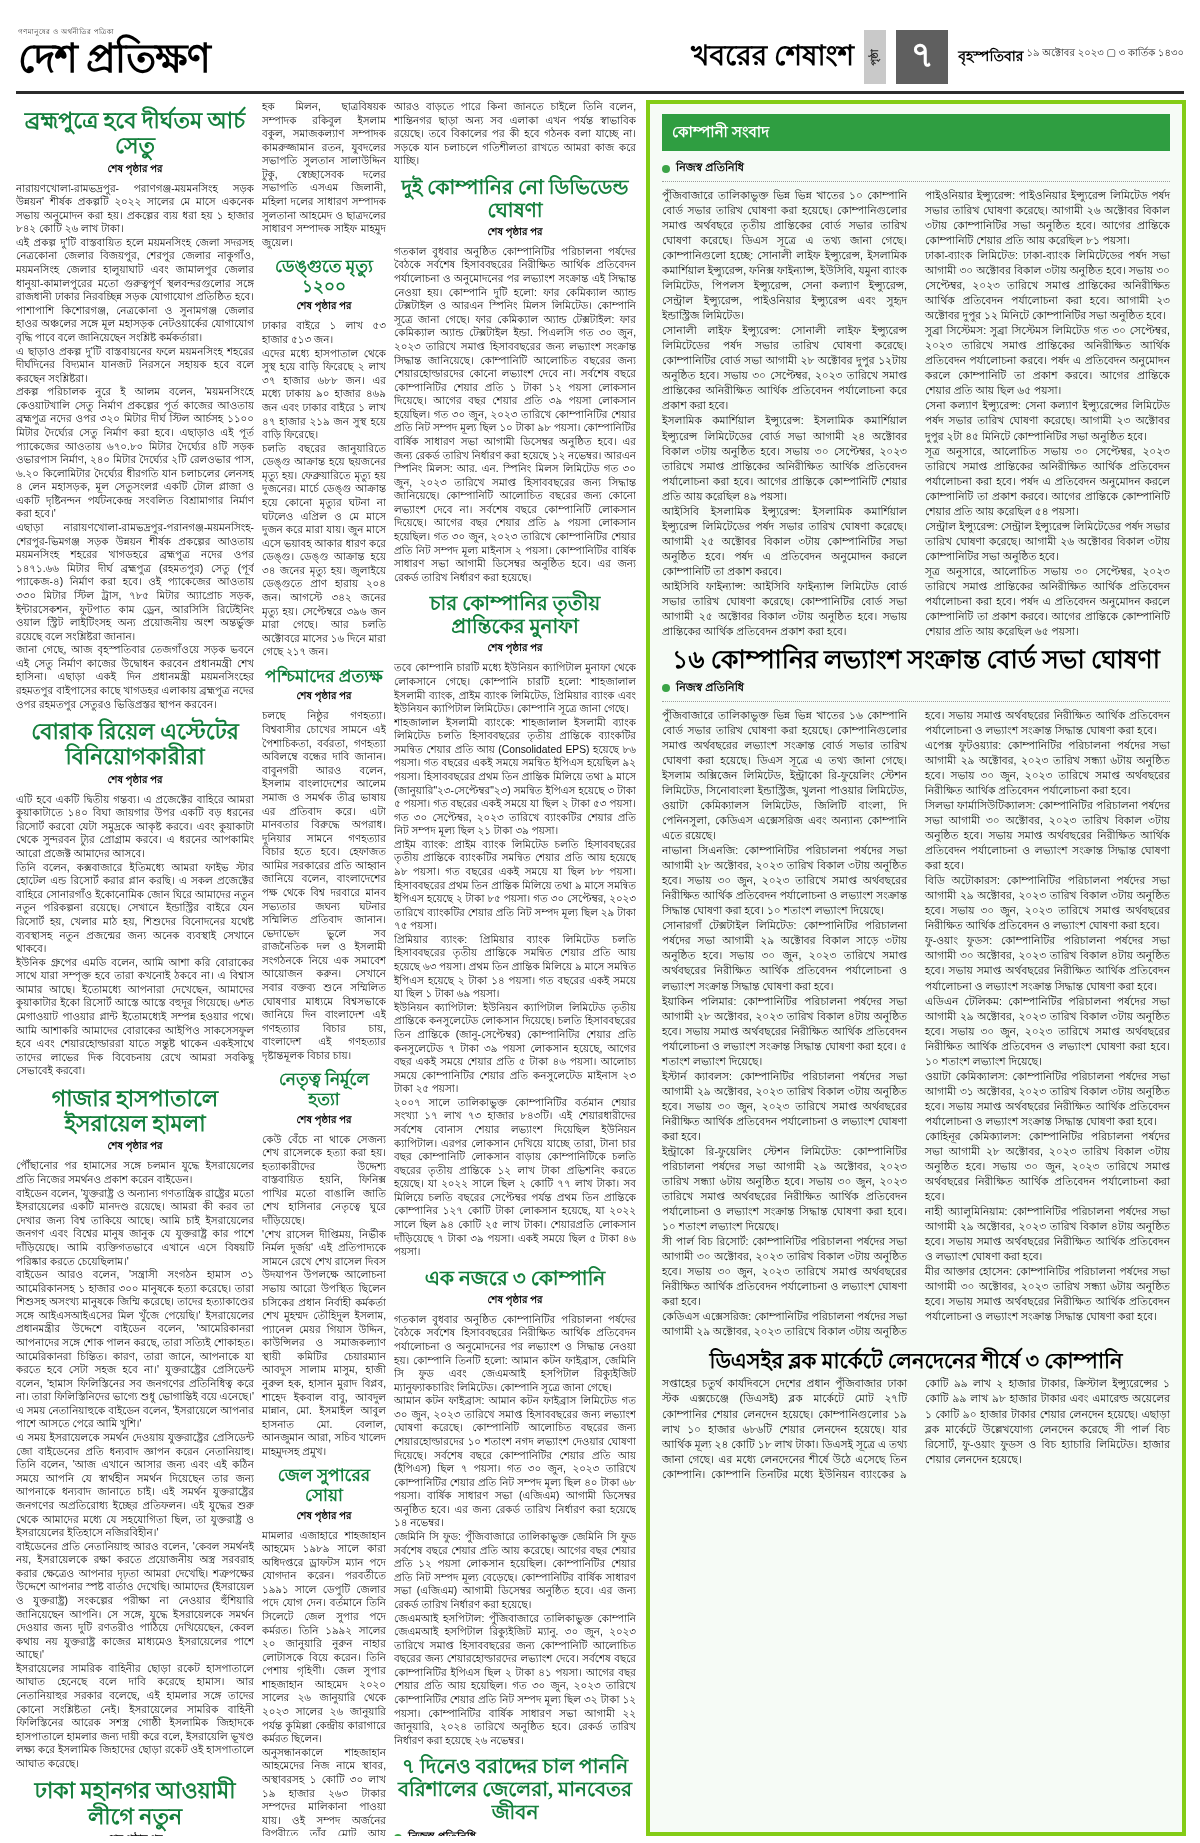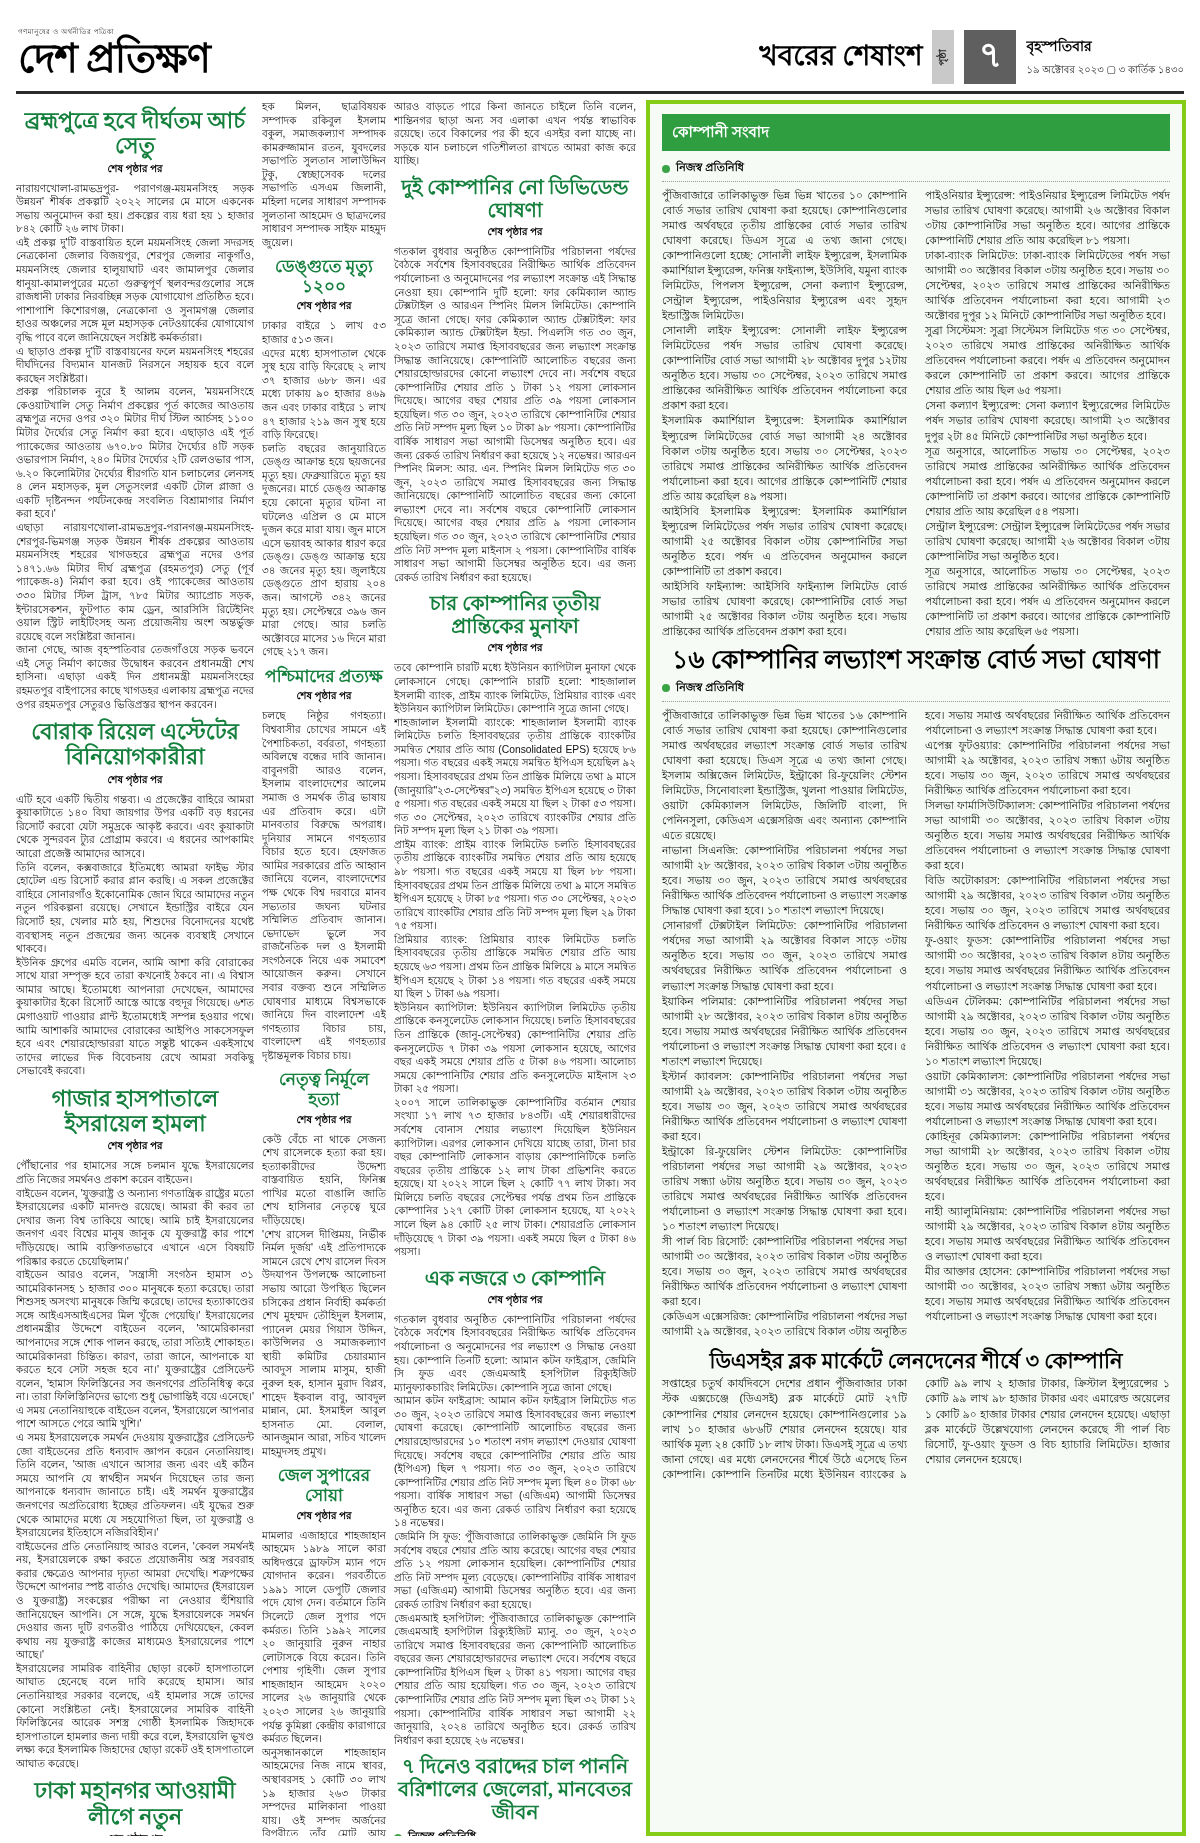--- a/index.html
+++ b/index.html
@@ -18,21 +18,21 @@
   .mast-right { position:absolute; right:16px; top:30px; display:flex; align-items:center; gap:10px; }
   .section-title { font-family:"Liberation Serif","DejaVu Serif",serif; font-weight:bold;
           font-size:28px; color:#000; }
   .page-label-box { width:22px; height:54px; background:#c9c9c9; display:flex;
           align-items:center; justify-content:center; }
   .page-label-box span { transform:rotate(-90deg); font-size:10px; font-weight:bold; color:#222; white-space:nowrap; }
   .page-num-box { width:52px; height:54px; background:#5f5f5f; display:flex;
           align-items:center; justify-content:center; }
   .page-num-box span { color:#fff; font-size:36px; font-weight:bold;
           font-family:"Liberation Serif","DejaVu Serif",serif; }
-  .date-block { display:flex; flex-direction:column; justify-content:center; gap:3px; }
+  .date-block { display:flex; flex-direction:row; justify-content:center; gap:3px; }
   .date-day { font-size:14px; font-weight:bold; color:#000; }
   .date-line { font-size:10px; color:#222; }
   .mast-rule { position:absolute; top:91px; left:16px; right:16px; border-top:3px solid #2b2b2b; }
   
   .col { position:absolute; top:100px; height:1736px; overflow:hidden; }
   .col1 { left:16px;  width:238px; }
   .col2 { left:262px; width:124px; }
   .col3 { left:394px; width:242px; }
   h2.head { font-family:"Liberation Serif","DejaVu Serif",serif; font-weight:bold;
             color:#15803d; text-align:center; line-height:1.15; margin:8px 0 2px; }
@@ -145,21 +145,21 @@
     <div class="article">
       <h2 class="head">জেল সুপারের সোয়া</h2>
       <div class="cont">শেষ পৃষ্ঠার পর</div>
       <p class="body">মামলার এজাহারে শাহজাহান আহমেদ ১৯৮৯ সালে কারা অধিদপ্তরে ড্রাফটস ম্যান পদে যোগদান করেন। পরবর্তীতে ১৯৯১ সালে ডেপুটি জেলার পদে যোগ দেন। বর্তমানে তিনি সিলেটে জেল সুপার পদে কর্মরত। তিনি ১৯৯২ সালের ২০ জানুয়ারি নুরুন নাহার লোটাসকে বিয়ে করেন। তিনি পেশায় গৃহিণী। জেল সুপার শাহজাহান আহমেদ ২০২০ সালের ২৬ জানুয়ারি থেকে ২০২৩ সালের ২৬ জানুয়ারি পর্যন্ত কুমিল্লা কেন্দ্রীয় কারাগারে কর্মরত ছিলেন।
 অনুসন্ধানকালে শাহজাহান আহমেদের নিজ নামে স্থাবর, অস্থাবরসহ ১ কোটি ৩০ লাখ ১৯ হাজার ২৬৩ টাকার সম্পদের মালিকানা পাওয়া যায়। ওই সম্পদ অর্জনের বিপরীতে তাঁর মোট আয় পাওয়া যায় ৫৮ লাখ ১০ হাজার ৪১ টাকা। অর্থাৎ ৭২ লাখ ৯ হাজার ২২২ টাকার সম্পদের বৈধ উৎস পাওয়া যায়নি। অনুসন্ধানকালে নুরুন নাহার লোটাসের নামে অর্জিত ১ কোটি ৪৮ লাখ ৯৮ হাজার ৭৩ টাকার স্থাবর ও অস্থাবর সম্পদের বৈধ উৎস পাওয়া যায়নি। দুদকের কাছে প্রথম দিকে ব্যবসার কথা উল্লেখ করা হলেও ব্যবসার কোনো কাগজপত্র দেখাতে পারেননি। এমনকি সংস্থাটির জিজ্ঞাসাবাদেও তাঁর কোনো ব্যবসায়িক তথ্য দিতে পারেননি।</p>
     </div>
 
   </div>
 
   <div class="col col3">
-    <p class="body">আরও বাড়তে পারে কিনা জানতে চাইলে তিনি বলেন, শান্তিনগর ছাড়া অন্য সব এলাকা এখন পর্যন্ত স্বাভাবিক রয়েছে। তবে বিকালের পর কী হবে এসইর বলা যাচ্ছে না। সড়কে যান চলাচলে গতিশীলতা রাখতে আমরা কাজ করে যাচ্ছি।</p>
+    <p class="body">আরও বাড়তে পারে কিনা জানতে চাইলে তিনি বলেন, শান্তিনগর ছাড়া অন্য সব এলাকা এখন পর্যন্ত স্বাভাবিক রয়েছে। তবে বিকালের পর কী হবে গঠনক বলা যাচ্ছে না। সড়কে যান চলাচলে গতিশীলতা রাখতে আমরা কাজ করে যাচ্ছি।</p>
     <div class="article">
       <h2 class="head">দুই কোম্পানির নো ডিভিডেন্ড ঘোষণা</h2>
       <div class="cont">শেষ পৃষ্ঠার পর</div>
       <p class="body">গতকাল বুধবার অনুষ্ঠিত কোম্পানিটির পরিচালনা পর্ষদের বৈঠকে সর্বশেষ হিসাববছরের নিরীক্ষিত আর্থিক প্রতিবেদন পর্যালোচনা ও অনুমোদনের পর লভ্যাংশ সংক্রান্ত এই সিদ্ধান্ত নেওয়া হয়। কোম্পানি দুটি হলো: ফার কেমিক্যাল অ্যান্ড টেক্সটাইল ও আরএন স্পিনিং মিলস লিমিটেড। কোম্পানি সূত্রে জানা গেছে। ফার কেমিক্যাল অ্যান্ড টেক্সটাইল: ফার কেমিক্যাল অ্যান্ড টেক্সটাইল ইন্ডা. পিএলসি গত ৩০ জুন, ২০২৩ তারিখে সমাপ্ত হিসাববছরের জন্য লভ্যাংশ সংক্রান্ত সিদ্ধান্ত জানিয়েছে। কোম্পানিটি আলোচিত বছরের জন্য শেয়ারহোল্ডারদের কোনো লভ্যাংশ দেবে না। সর্বশেষ বছরে কোম্পানিটির শেয়ার প্রতি ১ টাকা ১২ পয়সা লোকসান দিয়েছে। আগের বছর শেয়ার প্রতি ৩৯ পয়সা লোকসান হয়েছিল। গত ৩০ জুন, ২০২৩ তারিখে কোম্পানিটির শেয়ার প্রতি নিট সম্পদ মূল্য ছিল ১০ টাকা ৯৮ পয়সা। কোম্পানিটির বার্ষিক সাধারণ সভা আগামী ডিসেম্বর অনুষ্ঠিত হবে। এর জন্য রেকর্ড তারিখ নির্ধারণ করা হয়েছে ১২ নভেম্বর। আরএন স্পিনিং মিলস: আর. এন. স্পিনিং মিলস লিমিটেড গত ৩০ জুন, ২০২৩ তারিখে সমাপ্ত হিসাববছরের জন্য সিদ্ধান্ত জানিয়েছে। কোম্পানিটি আলোচিত বছরের জন্য কোনো লভ্যাংশ দেবে না। সর্বশেষ বছরে কোম্পানিটি লোকসান দিয়েছে। আগের বছর শেয়ার প্রতি ৯ পয়সা লোকসান হয়েছিল। গত ৩০ জুন, ২০২৩ তারিখে কোম্পানিটির শেয়ার প্রতি নিট সম্পদ মূল্য মাইনাস ২ পয়সা। কোম্পানিটির বার্ষিক সাধারণ সভা আগামী ডিসেম্বর অনুষ্ঠিত হবে। এর জন্য রেকর্ড তারিখ নির্ধারণ করা হয়েছে।</p>
     </div>
     <div class="article">
       <h2 class="head">চার কোম্পানির তৃতীয় প্রান্তিকের মুনাফা</h2>
       <div class="cont">শেষ পৃষ্ঠার পর</div>
       <p class="body">তবে কোম্পানি চারটি মধ্যে ইউনিয়ন ক্যাপিটাল মুনাফা থেকে লোকসানে গেছে। কোম্পানি চারটি হলো: শাহজালাল ইসলামী ব্যাংক, প্রাইম ব্যাংক লিমিটেড, প্রিমিয়ার ব্যাংক এবং ইউনিয়ন ক্যাপিটাল লিমিটেড। কোম্পানি সূত্রে জানা গেছে।
 শাহজালাল ইসলামী ব্যাংকে: শাহজালাল ইসলামী ব্যাংক লিমিটেড চলতি হিসাববছরের তৃতীয় প্রান্তিকে ব্যাংকটির সমন্বিত শেয়ার প্রতি আয় (Consolidated EPS) হয়েছে ৮৬ পয়সা। গত বছরের একই সময়ে সমন্বিত ইপিএস হয়েছিল ৯২ পয়সা। হিসাববছরের প্রথম তিন প্রান্তিক মিলিয়ে তথা ৯ মাসে (জানুয়ারি"২৩-সেপ্টেম্বর"২৩) সমন্বিত ইপিএস হয়েছে ৩ টাকা ৫ পয়সা। গত বছরের একই সময়ে যা ছিল ২ টাকা ৫৩ পয়সা। গত ৩০ সেপ্টেম্বর, ২০২৩ তারিখে ব্যাংকটির শেয়ার প্রতি নিট সম্পদ মূল্য ছিল ২১ টাকা ৩৯ পয়সা।

